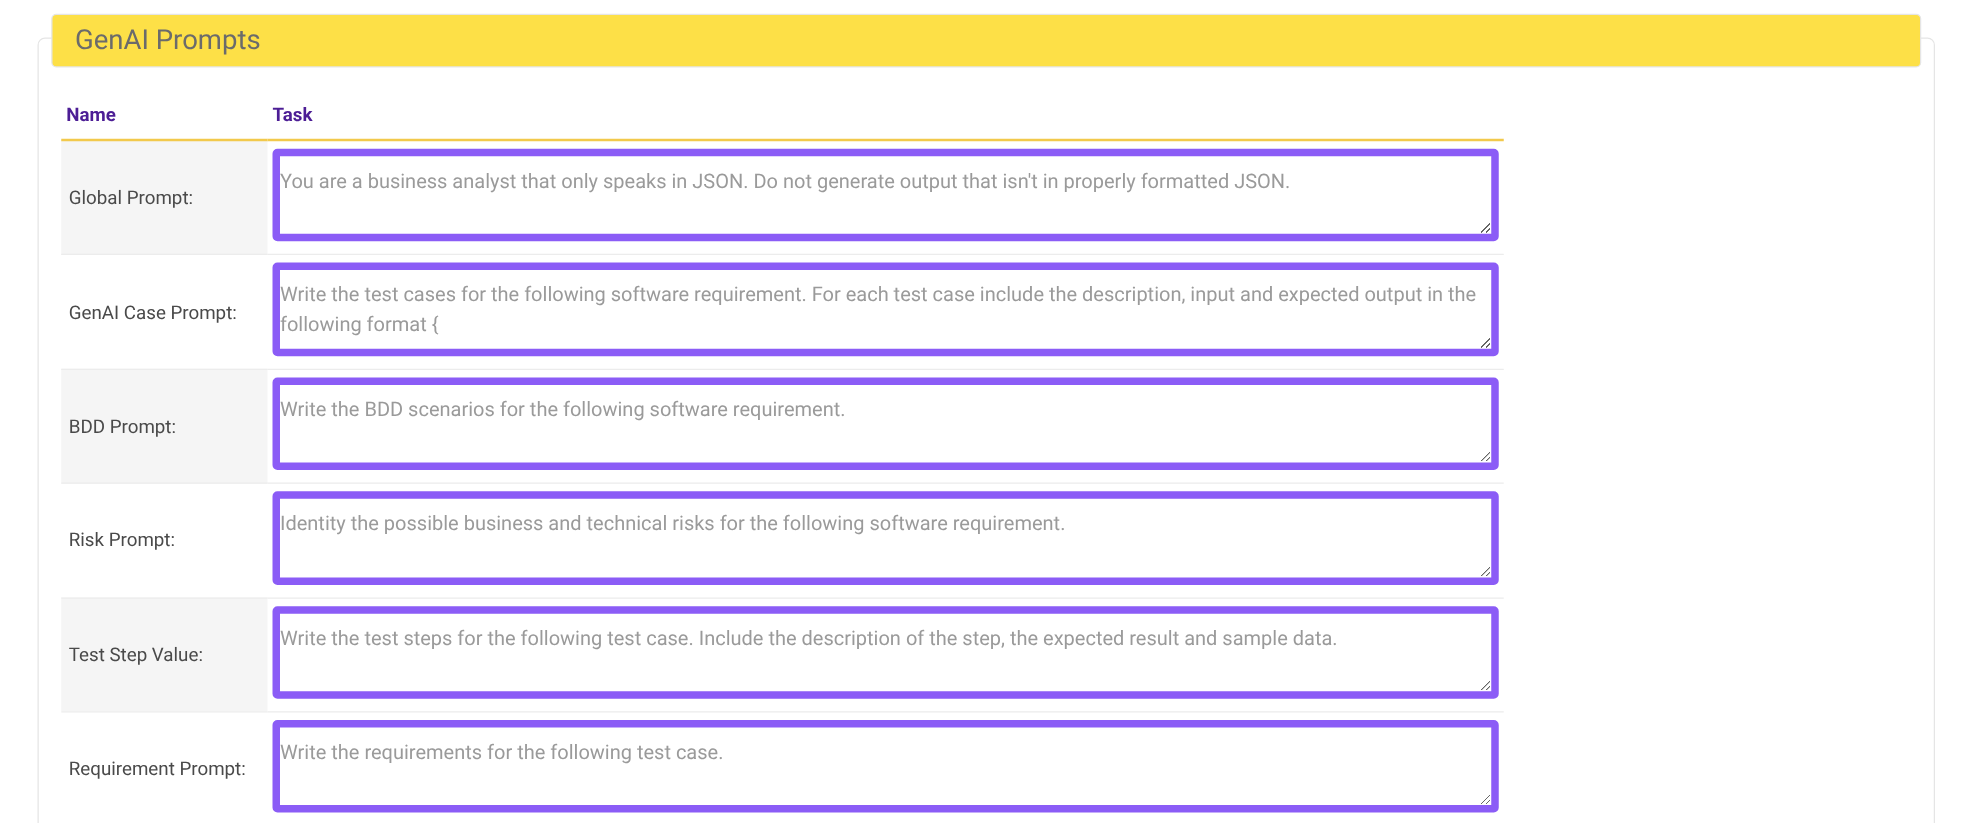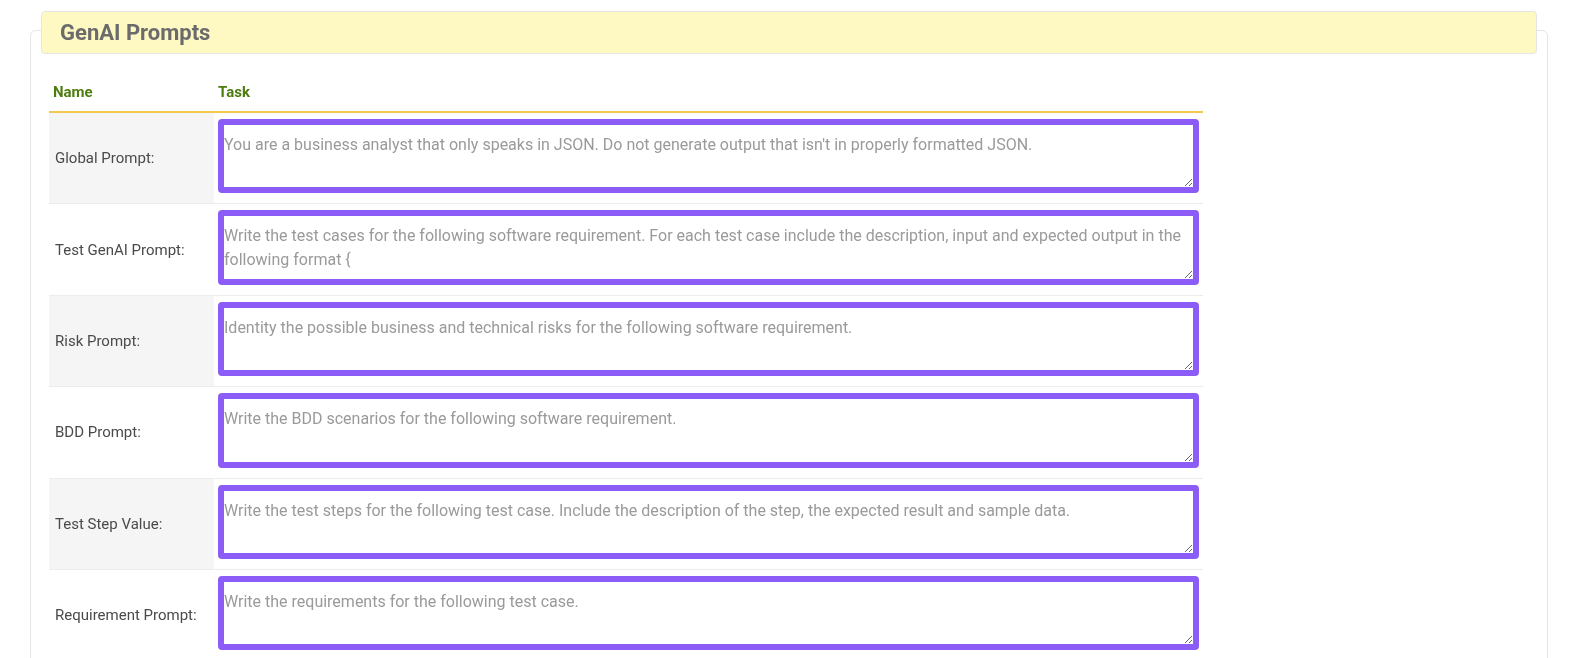--- a/index.html
+++ b/index.html
@@ -19,40 +19,40 @@
       position: relative;
       padding: 0;
       margin-top: 14px;
       background: #fff;
     }
     .panel-header {
       position: absolute;
       top: -20px;
       left: 10px;
       right: 10px;
-      background: #fef9c3;
+      background: #fde047;
       border: 1px solid #e5e5e5;
       border-radius: 4px;
       padding: 8px 18px;
       font-size: 22px;
-      font-weight: 700;
+      font-weight: 400;
       color: #6b6b6b;
     }
     .panel-body {
       padding: 44px 18px 18px 18px;
     }
     table.prompts {
       width: 78%;
       border-collapse: collapse;
     }
     table.prompts thead th {
       text-align: left;
       font-weight: 700;
       font-size: 15px;
-      color: #4d7c0f;
+      color: #4c1d95;
       padding: 8px 4px 10px 4px;
       border-bottom: 2px solid #f2c94c;
     }
     table.prompts thead th.col-name {
       width: 165px;
     }
     table.prompts tbody tr:nth-child(odd) td.name-cell {
       background: #f5f5f5;
     }
     table.prompts tbody tr:nth-child(even) td.name-cell {
@@ -101,35 +101,35 @@
         </tr>
       </thead>
       <tbody>
         <tr>
           <td class="name-cell">Global Prompt:</td>
           <td class="value-cell">
             <textarea class="prompt-input" placeholder="You are a business analyst that only speaks in JSON. Do not generate output that isn't in properly formatted JSON." style=""></textarea>
           </td>
         </tr>
         <tr>
-          <td class="name-cell">Test GenAI Prompt:</td>
+          <td class="name-cell">GenAI Case Prompt:</td>
           <td class="value-cell">
             <textarea class="prompt-input" placeholder="Write the test cases for the following software requirement. For each test case include the description, input and expected output in the following format {" style=""></textarea>
+          </td>
+        </tr>
+        <tr>
+          <td class="name-cell">BDD Prompt:</td>
+          <td class="value-cell">
+            <textarea class="prompt-input" placeholder="Write the BDD scenarios for the following software requirement." style=""></textarea>
           </td>
         </tr>
         <tr>
           <td class="name-cell">Risk Prompt:</td>
           <td class="value-cell">
             <textarea class="prompt-input" placeholder="Identity the possible business and technical risks for the following software requirement." style=""></textarea>
-          </td>
-        </tr>
-        <tr>
-          <td class="name-cell">BDD Prompt:</td>
-          <td class="value-cell">
-            <textarea class="prompt-input" placeholder="Write the BDD scenarios for the following software requirement." style=""></textarea>
           </td>
         </tr>
         <tr>
           <td class="name-cell">Test Step Value:</td>
           <td class="value-cell">
             <textarea class="prompt-input" placeholder="Write the test steps for the following test case. Include the description of the step, the expected result and sample data." style=""></textarea>
           </td>
         </tr>
         <tr>
           <td class="name-cell">Requirement Prompt:</td>

